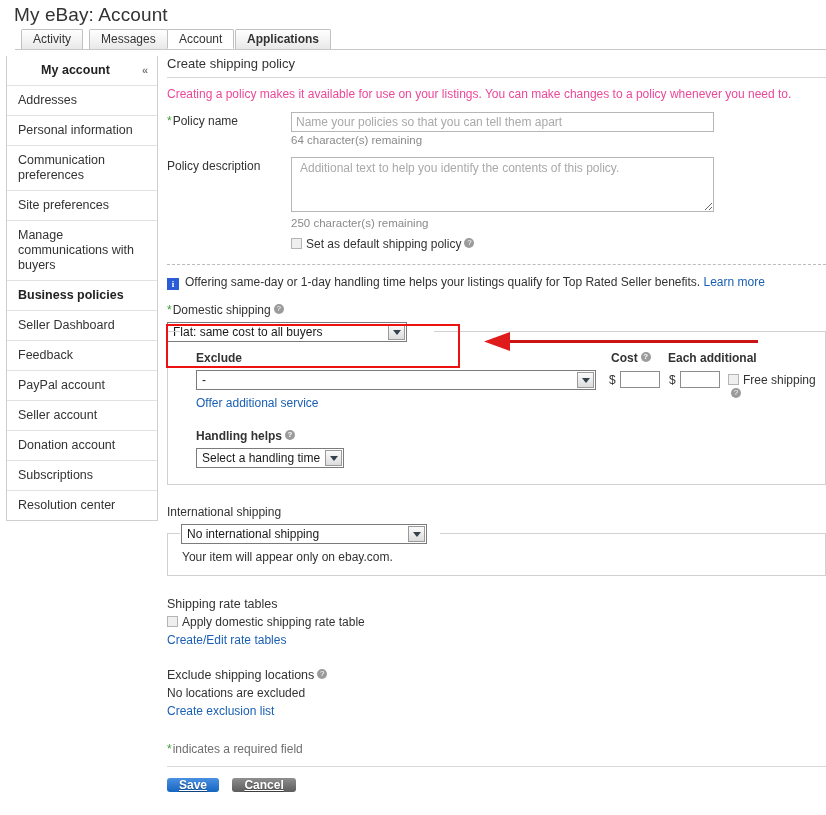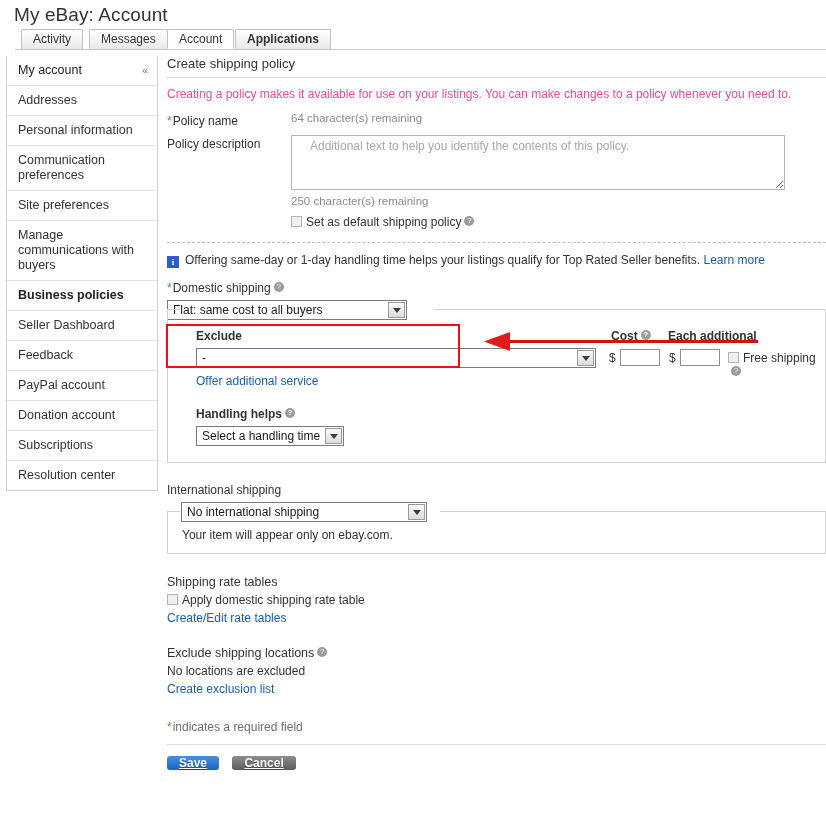--- a/index.html
+++ b/index.html
@@ -56,21 +56,21 @@
   .side-row {
     position: relative;
     padding: 7px 10px 7px 11px;
     border-bottom: 1px solid #e2e2e2;
     font-size: 12.5px;
     color: #333;
     line-height: 15px;
     cursor: pointer;
   }
   .side-row:last-child { border-bottom: none; }
-  .side-row.head { font-weight: normal; color:#222; padding-right: 24px; cursor: default;}
+  .side-row.head { font-weight: bold; color:#222; padding-right: 24px; cursor: default; text-align: center;}
   .side-row.section { font-weight: bold; color:#222; }
   .collapse-ico {
     position: absolute; right: 9px; top: 8px;
     font-size: 11px; color: #7a7a7a; line-height: 12px;
     cursor: pointer;
   }
 
   
   .main { position: absolute; left: 167px; top: 56px; width: 659px; }
 
@@ -93,25 +93,25 @@
   input.txt {
     width: 423px; height: 20px;
     border: 1px solid #b6b6b6;
     font-family: "Liberation Sans", sans-serif;
     font-size: 12px; color: #333;
     padding: 1px 4px;
     background: #fff;
   }
   input.txt::placeholder { color: #a9a9a9; }
   textarea.ta {
-    width: 494px; height: 55px;
+    width: 423px; height: 55px;
     border: 1px solid #b6b6b6;
     font-family: "Liberation Sans", sans-serif;
     font-size: 12px; color:#333;
-    padding: 3px 18px; resize: both;
+    padding: 3px 8px; resize: both;
     background: #fff;
   }
   textarea.ta::placeholder { color: #a9a9a9; }
   .hint { color: #8a8a8a; font-size: 11.5px; margin-top: 2px; }
 
   .chk {
     display: inline-block; width: 11px; height: 11px;
     border: 1px solid #b4b4b4; background: #efefef;
     vertical-align: -1px; margin-right: 4px;
     cursor: pointer;
@@ -255,35 +255,37 @@
     </div>
     <div class="side-row">Addresses</div>
     <div class="side-row">Personal information</div>
     <div class="side-row">Communication preferences</div>
     <div class="side-row">Site preferences</div>
     <div class="side-row">Manage communications with buyers</div>
     <div class="side-row section">Business policies</div>
     <div class="side-row">Seller Dashboard</div>
     <div class="side-row">Feedback</div>
     <div class="side-row">PayPal account</div>
+    <div class="side-row">Seller account</div>
     <div class="side-row">Donation account</div>
     <div class="side-row">Subscriptions</div>
     <div class="side-row">Resolution center</div>
   </div>
 
   <div class="main">
 
     <div class="sec-title">Create shipping policy</div>
     <div class="intro">Creating a policy makes it available for use on your listings. You can make changes to a policy whenever you need to.</div>
 
     <div class="frow">
       <div class="flabel">
         <span class="req">*</span><span>Policy name</span>
       </div>
       <div class="field-col">
+        <input class="txt" type="text" placeholder="Name your policies so that you can tell them apart" style="">
         <div class="hint">64 character(s) remaining</div>
       </div>
     </div>
 
     <div class="frow">
       <div class="flabel">Policy description</div>
       <div class="field-col">
         <textarea class="ta" placeholder="Additional text to help you identify the contents of this policy." style=""></textarea>
         <div class="hint">250 character(s) remaining</div>
         <div class="cbline">

